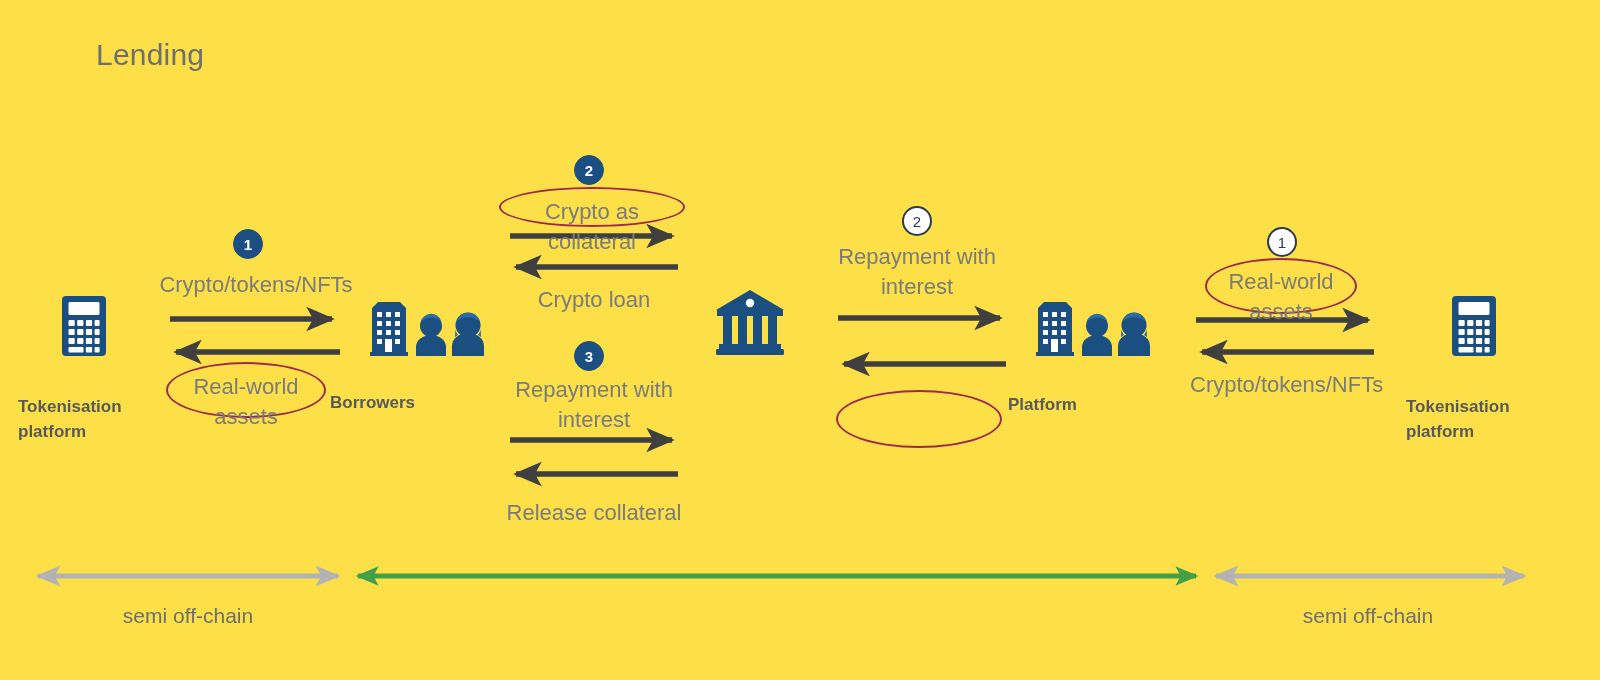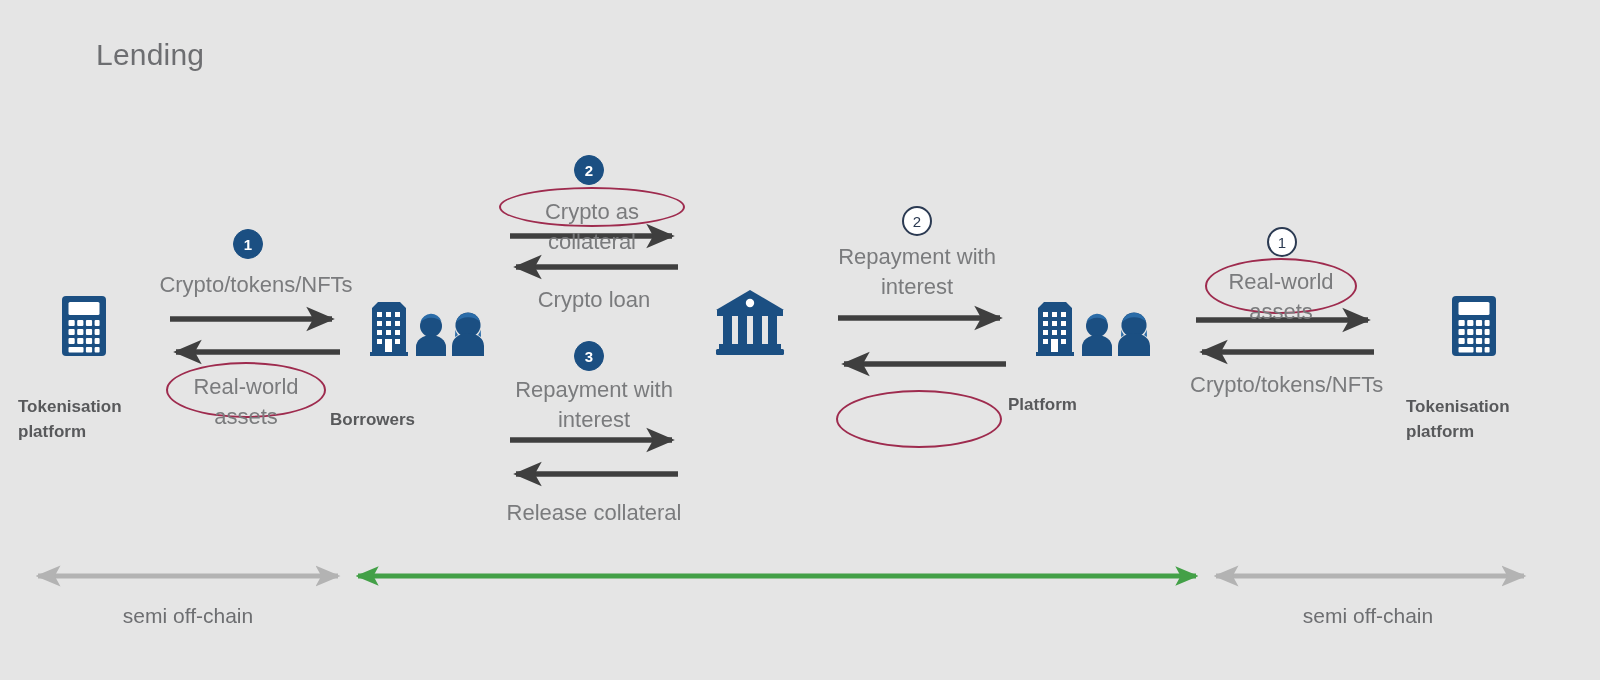--- a/index.html
+++ b/index.html
@@ -7,21 +7,21 @@
     padding: 0;
     background: #ffffff;
   }
   body {
     font-family: "Liberation Sans", sans-serif;
   }
   #canvas {
     position: relative;
     width: 1600px;
     height: 680px;
-    background: #e5e5e5;
+    background: #fde047;
     overflow: hidden;
   }
   .abs { position: absolute; }
 
   
   #page-title {
     left: 96px;
     top: 38px;
     font-size: 30px;
     color: #6d6e71;
@@ -274,21 +274,21 @@
       <line x1="358" y1="576" x2="1196" y2="576" stroke="#43a047" stroke-width="5" marker-start="url(#ah-green)" marker-end="url(#ah-green)"></line>
     </g>
     <g>
       <line x1="1216" y1="576" x2="1524" y2="576" stroke="#b3b3b3" stroke-width="5" marker-start="url(#ah-gray)" marker-end="url(#ah-gray)"></line>
     </g>
   </svg>
 
   <div class="abs node-label" style="left:18px; top:395px; width:134px;">Tokenisation
 platform</div>
 
-  <div class="abs node-label" style="left:330px; top:408px; width:170px;">Borrowers</div>
+  <div class="abs node-label" style="left:330px; top:391px; width:170px;">Borrowers</div>
 
 
   <div class="abs node-label" style="left:1008px; top:393px; width:170px;">Platform</div>
 
   <div class="abs node-label" style="left:1406px; top:395px; width:136px;">Tokenisation
 platform</div>
 
   <div class="abs badge filled" style="left:233px; top:229px;">1</div>
   <div class="abs flow-label" style="left:146px; top:270px; width:220px;">Crypto/tokens/NFTs</div>
   <div class="abs ellipse" style="left:166px; top:362px; width:160px; height:56px;"></div>

